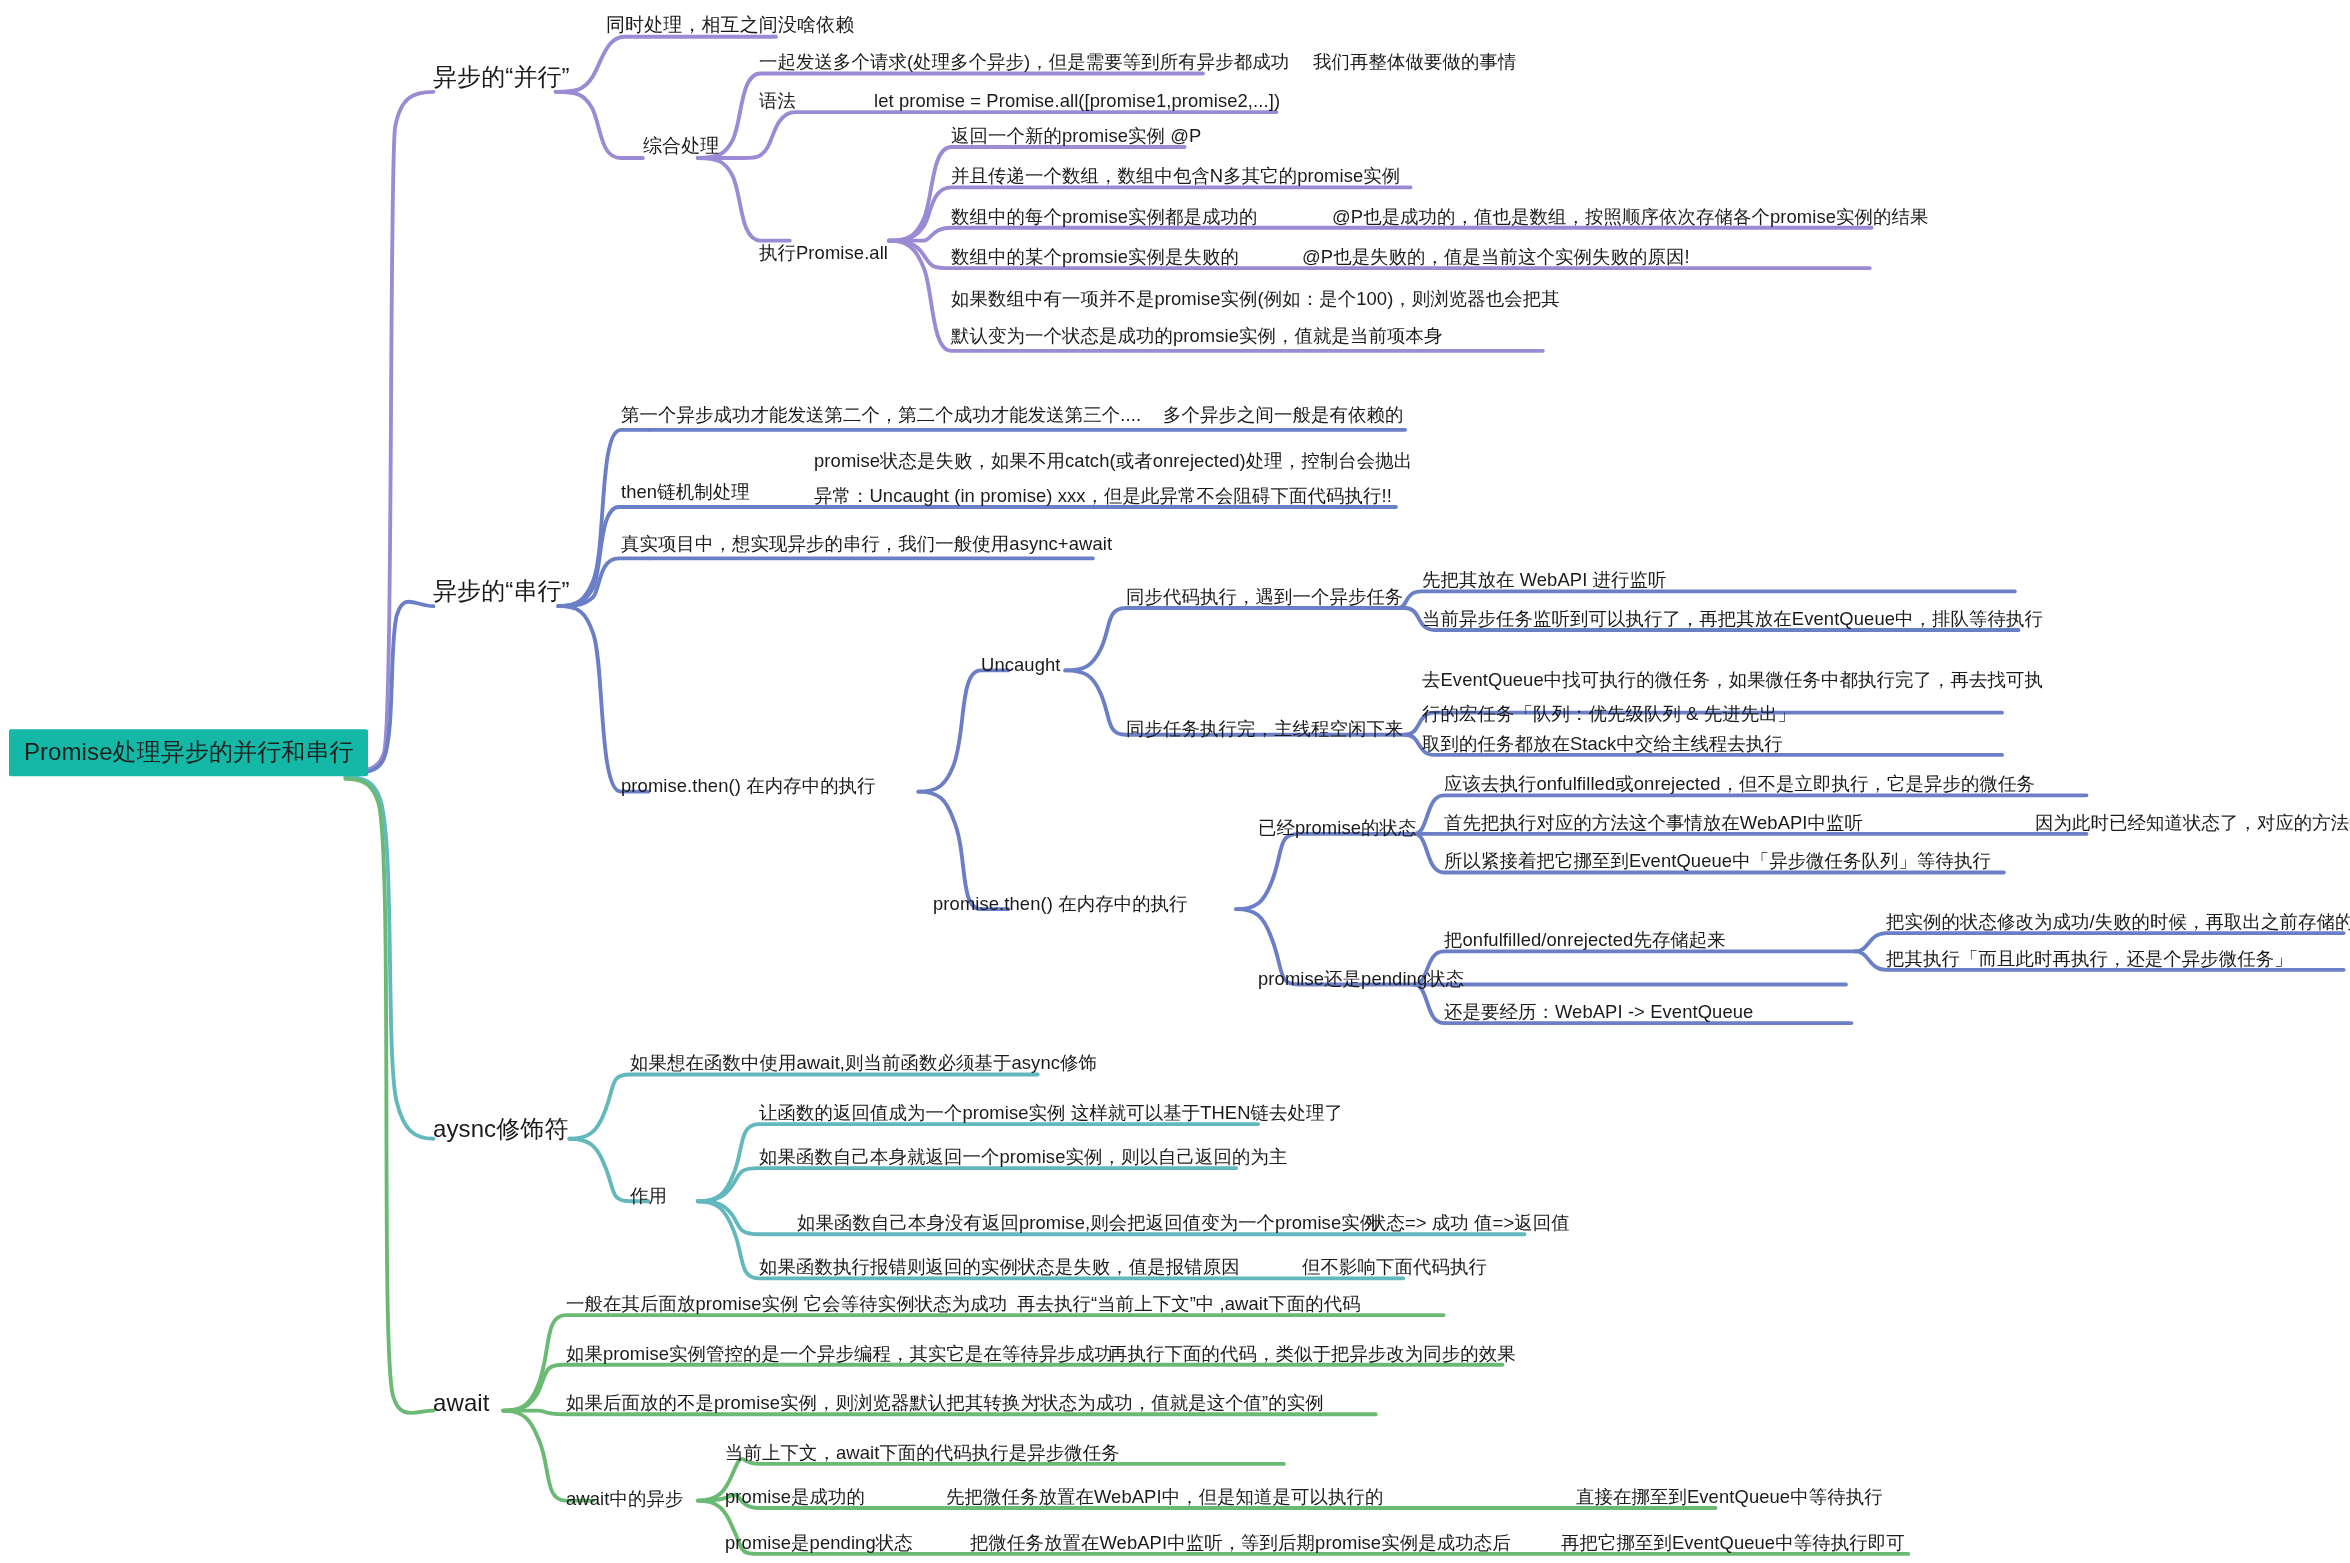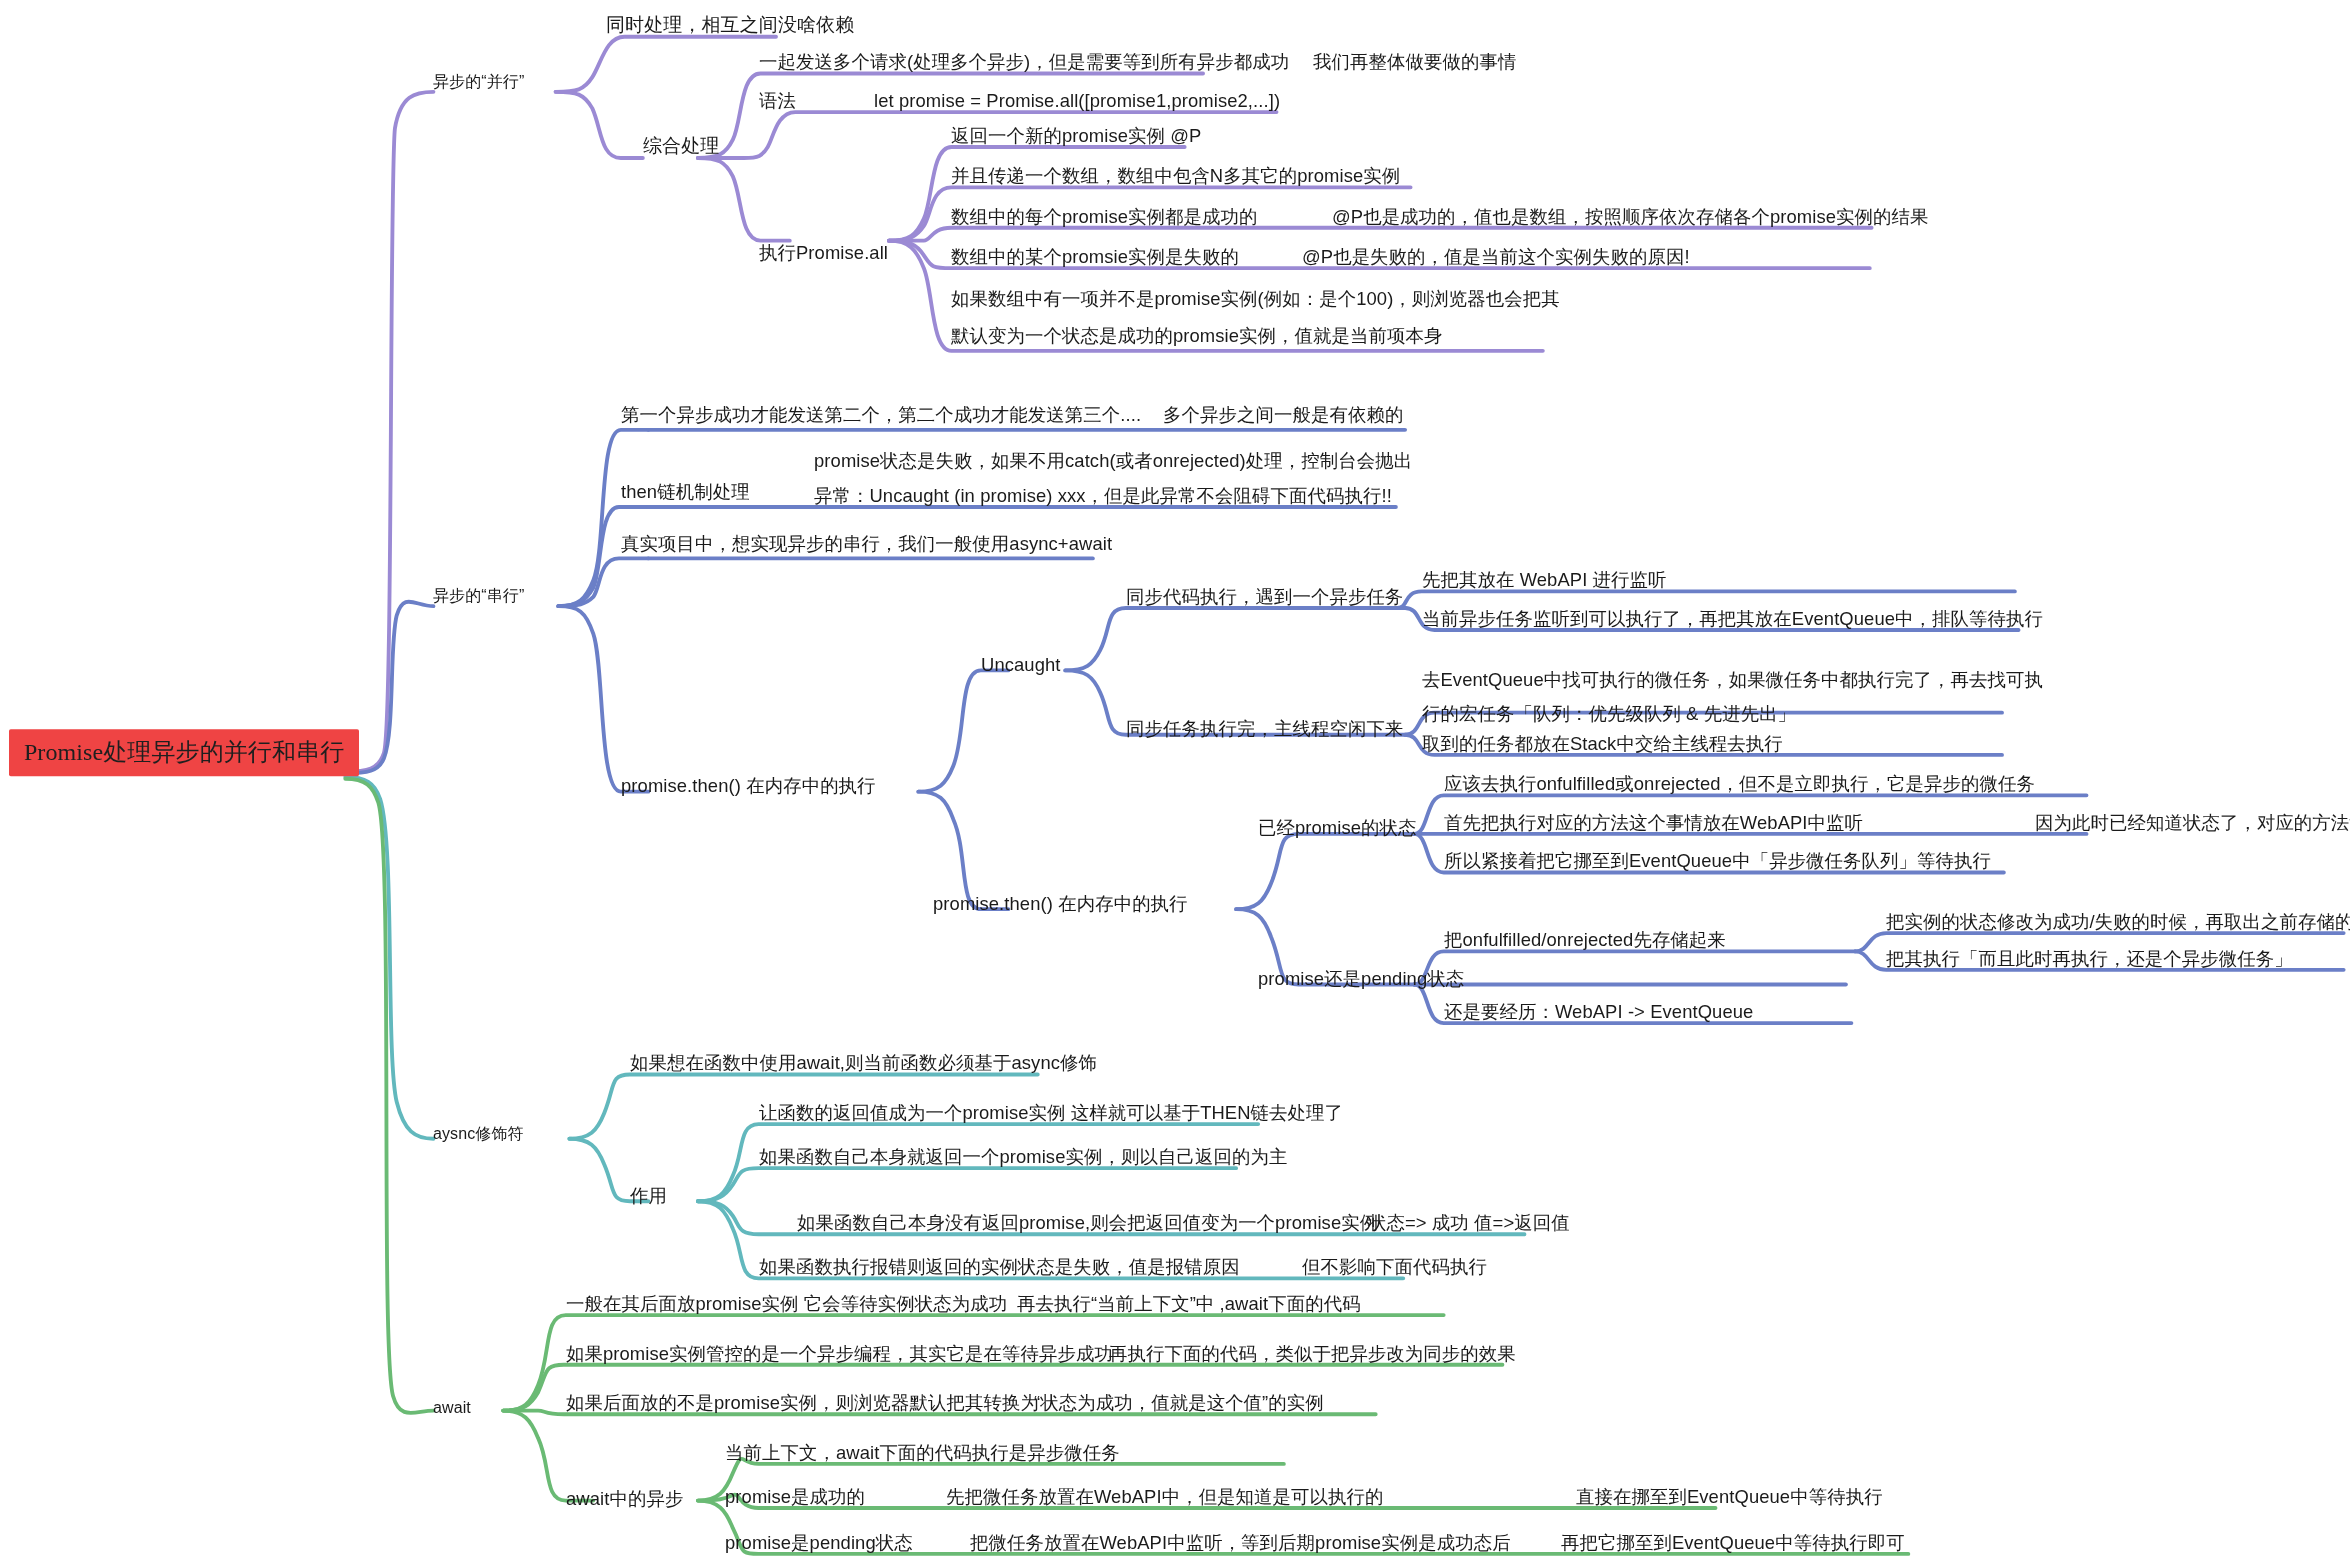--- a/index.html
+++ b/index.html
@@ -2,23 +2,23 @@
 <html style="font-size:14.7px"><head>
 <meta charset="utf-8">
 <style>
   html,body{margin:0;padding:0;background:#ffffff;}
   body{width:2351px;height:1564px;position:relative;overflow:hidden;
        font-family:"Liberation Sans","DejaVu Sans",sans-serif;}
   #stage{position:absolute;left:0;top:0;width:2351px;height:1564px;}
   svg#links{position:absolute;left:0;top:0;width:2351px;height:1564px;}
   .node{position:absolute;white-space:nowrap;color:#1a1a1a;
         font-size:19px;line-height:1.25;letter-spacing:0.1px;}
-  .node.root{background:#ef4444;padding:8.3px 14.7px 9.2px 14.7px;font-size:24px;
-             color:#1f1f1f;border-radius:1.8px;font-family:Liberation Serif, serif;}
-  .node.lvl1{font-size:16px;}
+  .node.root{background:#14b8a6;padding:8.3px 14.7px 9.2px 14.7px;font-size:24px;
+             color:#1f1f1f;border-radius:1.8px;}
+  .node.lvl1{font-size:24px;}
   .node.lvl2{font-size:19px;}
   .node.lvl3{font-size:18.4px;}
   .node.note{font-size:18.4px;text-align:center;}
 </style>
 </head>
 <body>
 
 <div id="stage">
 
   <svg id="links" viewBox="0 0 2560 1703" xmlns="http://www.w3.org/2000/svg">

